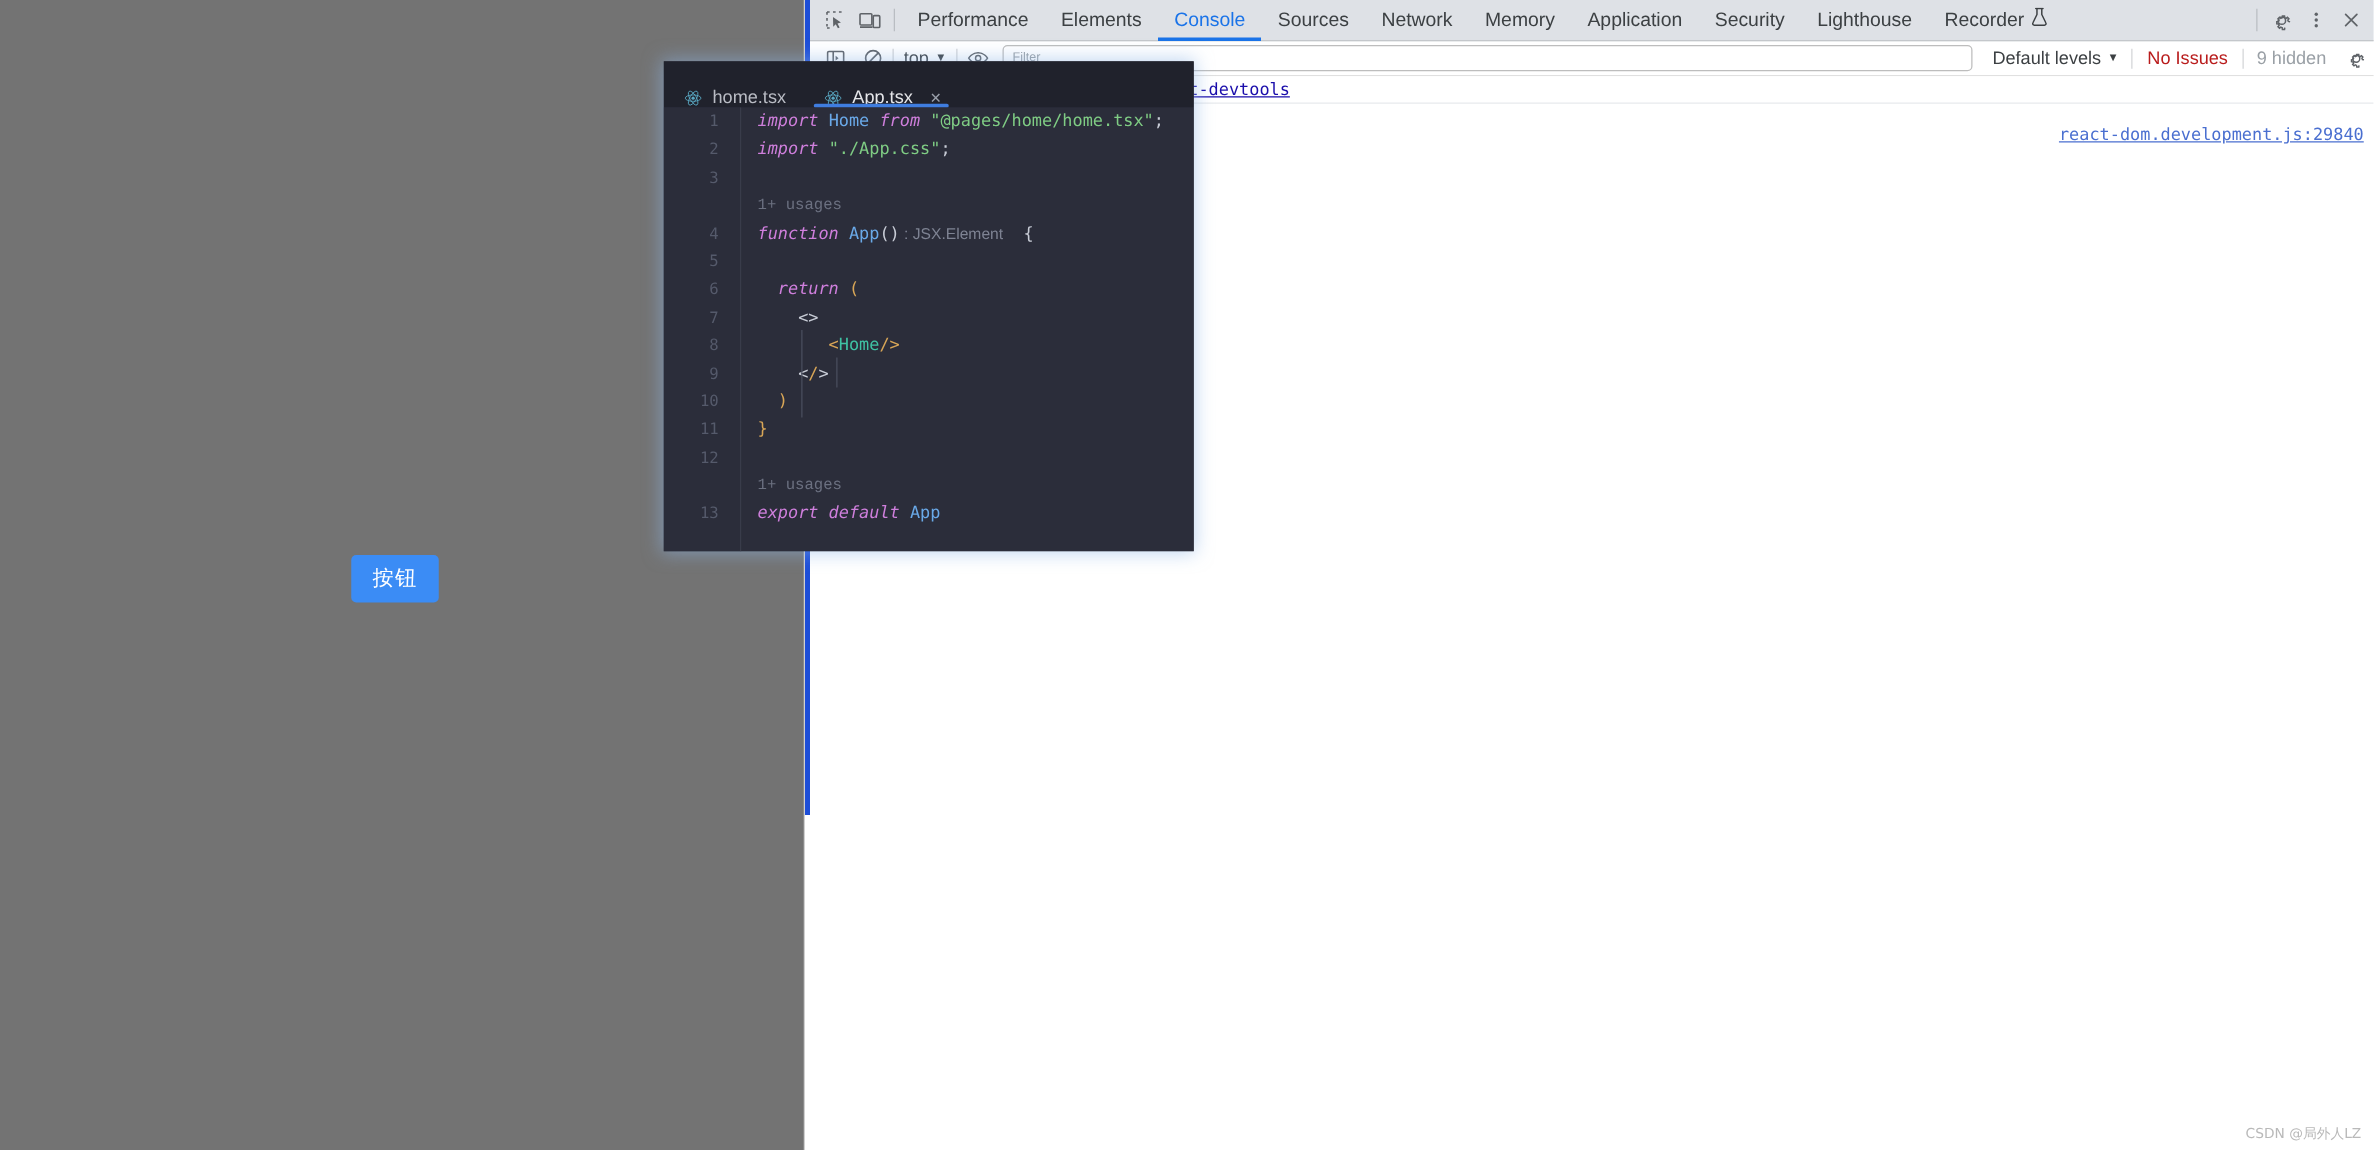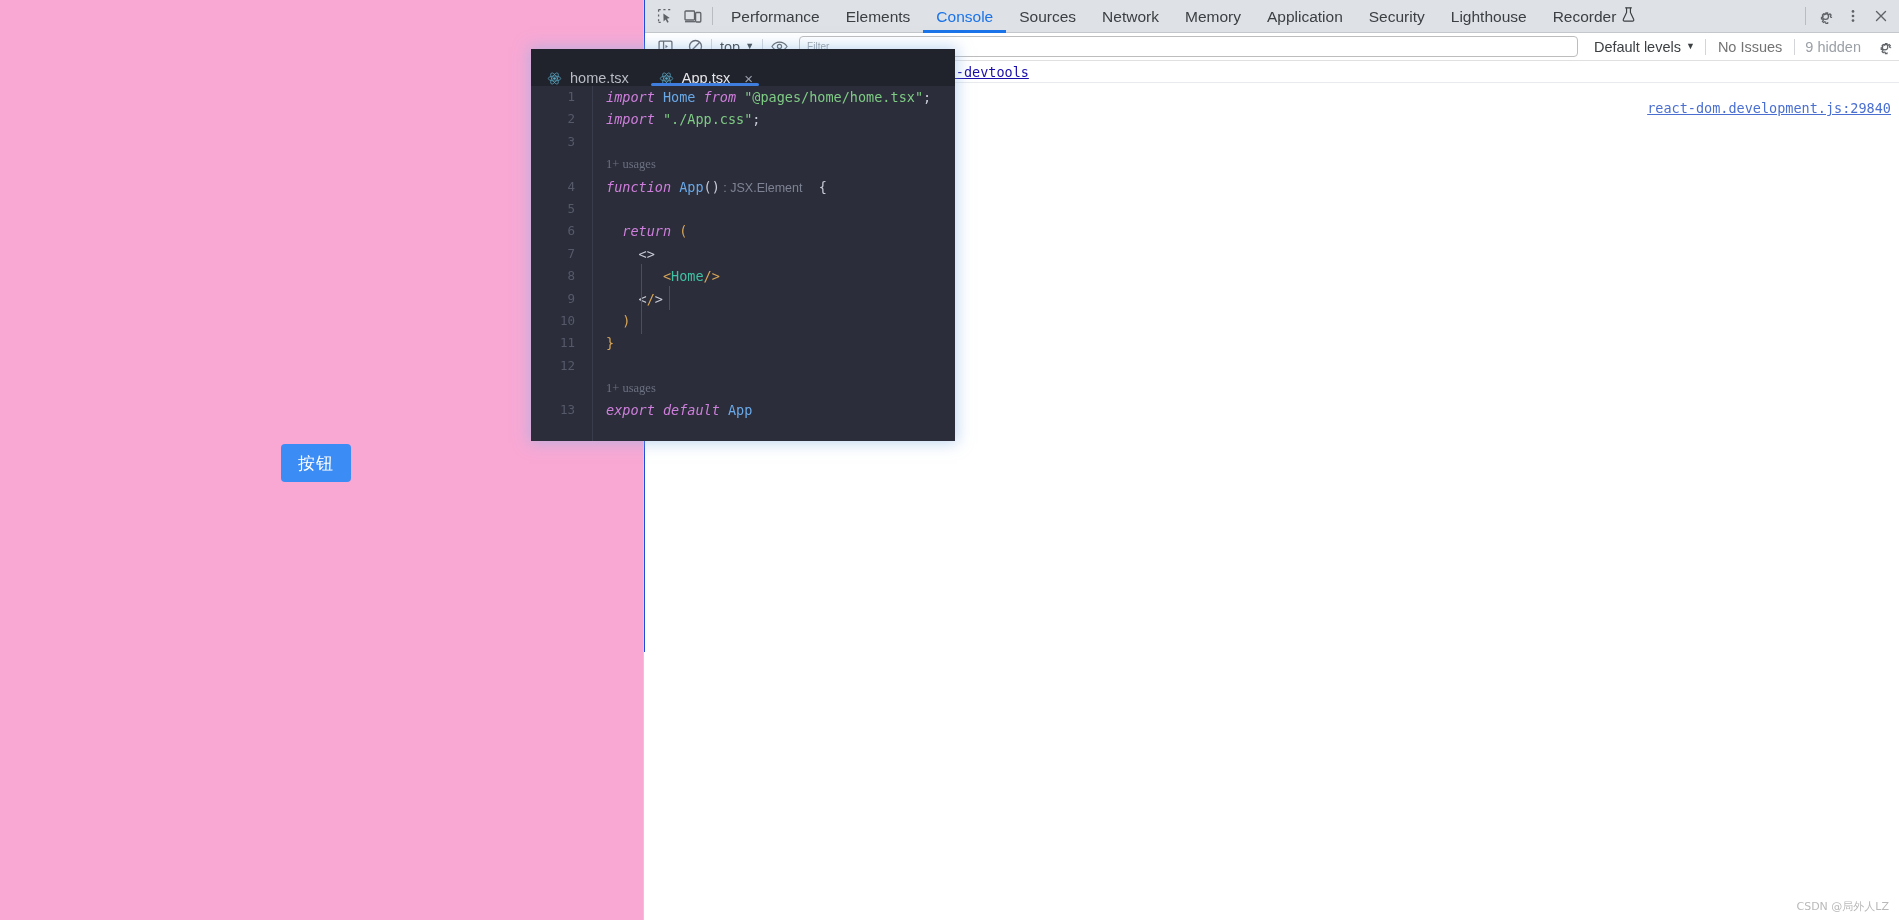--- a/index.html
+++ b/index.html
@@ -9,21 +9,21 @@
     overflow: hidden;
     background: #ffffff;
     font-family: "Liberation Sans", sans-serif;
   }
 
   #root { position: relative; width: 1899px; height: 920px; background:#fff; }
 
   
   .page-area {
     position: absolute; left: 0; top: 0; width: 644px; height: 920px;
-    background: #f9a8d4;
+    background: #737373;
   }
   .page-button {
     position: absolute; left: 281px; top: 444px;
     background: #3b8cf5;
     color: #ffffff;
     border: none;
     border-radius: 4px;
     padding: 0 17px;
     height: 38px;
     line-height: 38px;
@@ -34,21 +34,21 @@
   }
   .page-divider {
     position: absolute; left: 643px; top: 0; width: 1px; height: 920px;
     background: #d0d0d0;
   }
 
   
   .devtools {
     position: absolute; left: 644px; top: 0; width: 1255px; height: 652px;
     background: #ffffff;
-    border-left: 1px solid #1d4ed8;
+    border-left: 4px solid #1d4ed8;
   }
 
   
   .dt-tabbar {
     position: relative;
     height: 33px;
     background: #dee1e6;
     display: flex;
     align-items: center;
     padding-left: 6px;
@@ -114,21 +114,21 @@
     background: #fff;
     outline: none;
     min-width: 40px;
   }
   .dt-filter-input::placeholder { color: #9aa0a6; }
   .dt-level {
     font-size: 14.5px; color: #3c4043; white-space: nowrap;
     display:flex; align-items:center; gap:5px; padding: 0 8px; cursor:pointer;
   }
   .dt-noissues {
-    font-size: 14.5px; color: #737373; white-space: nowrap; padding: 0 10px; cursor:pointer;
+    font-size: 14.5px; color: #b91c1c; white-space: nowrap; padding: 0 10px; cursor:pointer;
   }
   .dt-hidden {
     font-size: 14.5px; color: #9aa0a6; white-space: nowrap; padding: 0 8px;
   }
   .vline { width:1px; height:16px; background:#d3d5d8; flex:0 0 auto; }
 
   
   .dt-console {
     position: relative;
     height: 859px;
@@ -217,21 +217,21 @@
     text-align: right;
     color: #555a6b;
     font-size: 12.5px;
   }
   .code {
     position: absolute; left: 75px;
     color: #c8ccd6;
   }
   .usages {
     color: #6b7080;
-    font-family: Liberation Serif, serif;
+    font-family: Liberation Mono, monospace;
     font-size: 12.5px;
   }
   .kw  { color: #cf7fdc; font-style: italic; }
   .id  { color: #6aa9e8; }
   .str { color: #7fcc84; }
   .punc{ color: #c8ccd6; }
   .tag { color: #3fc2a4; }
   .brk { color: #d8a657; }
   .hint{ color: #7e8393; font-family: "Liberation Sans", sans-serif; font-size: 12.5px; margin-top: 31px; }
   .fn  { color: #6aa9e8; }

